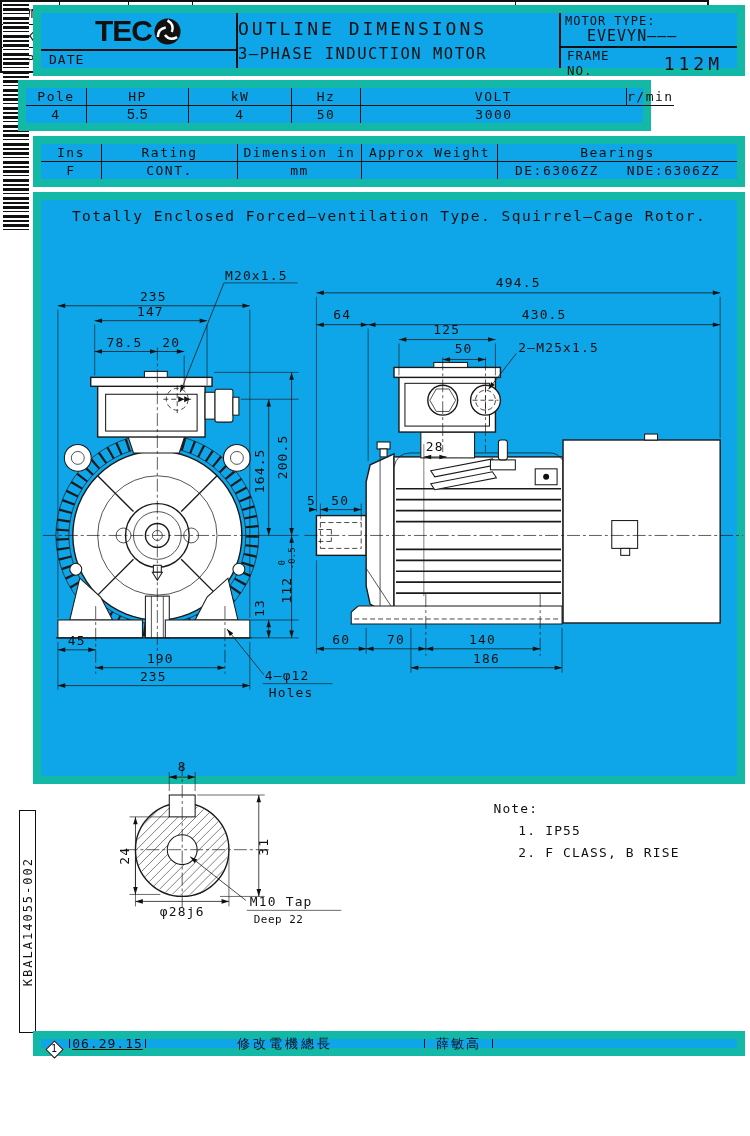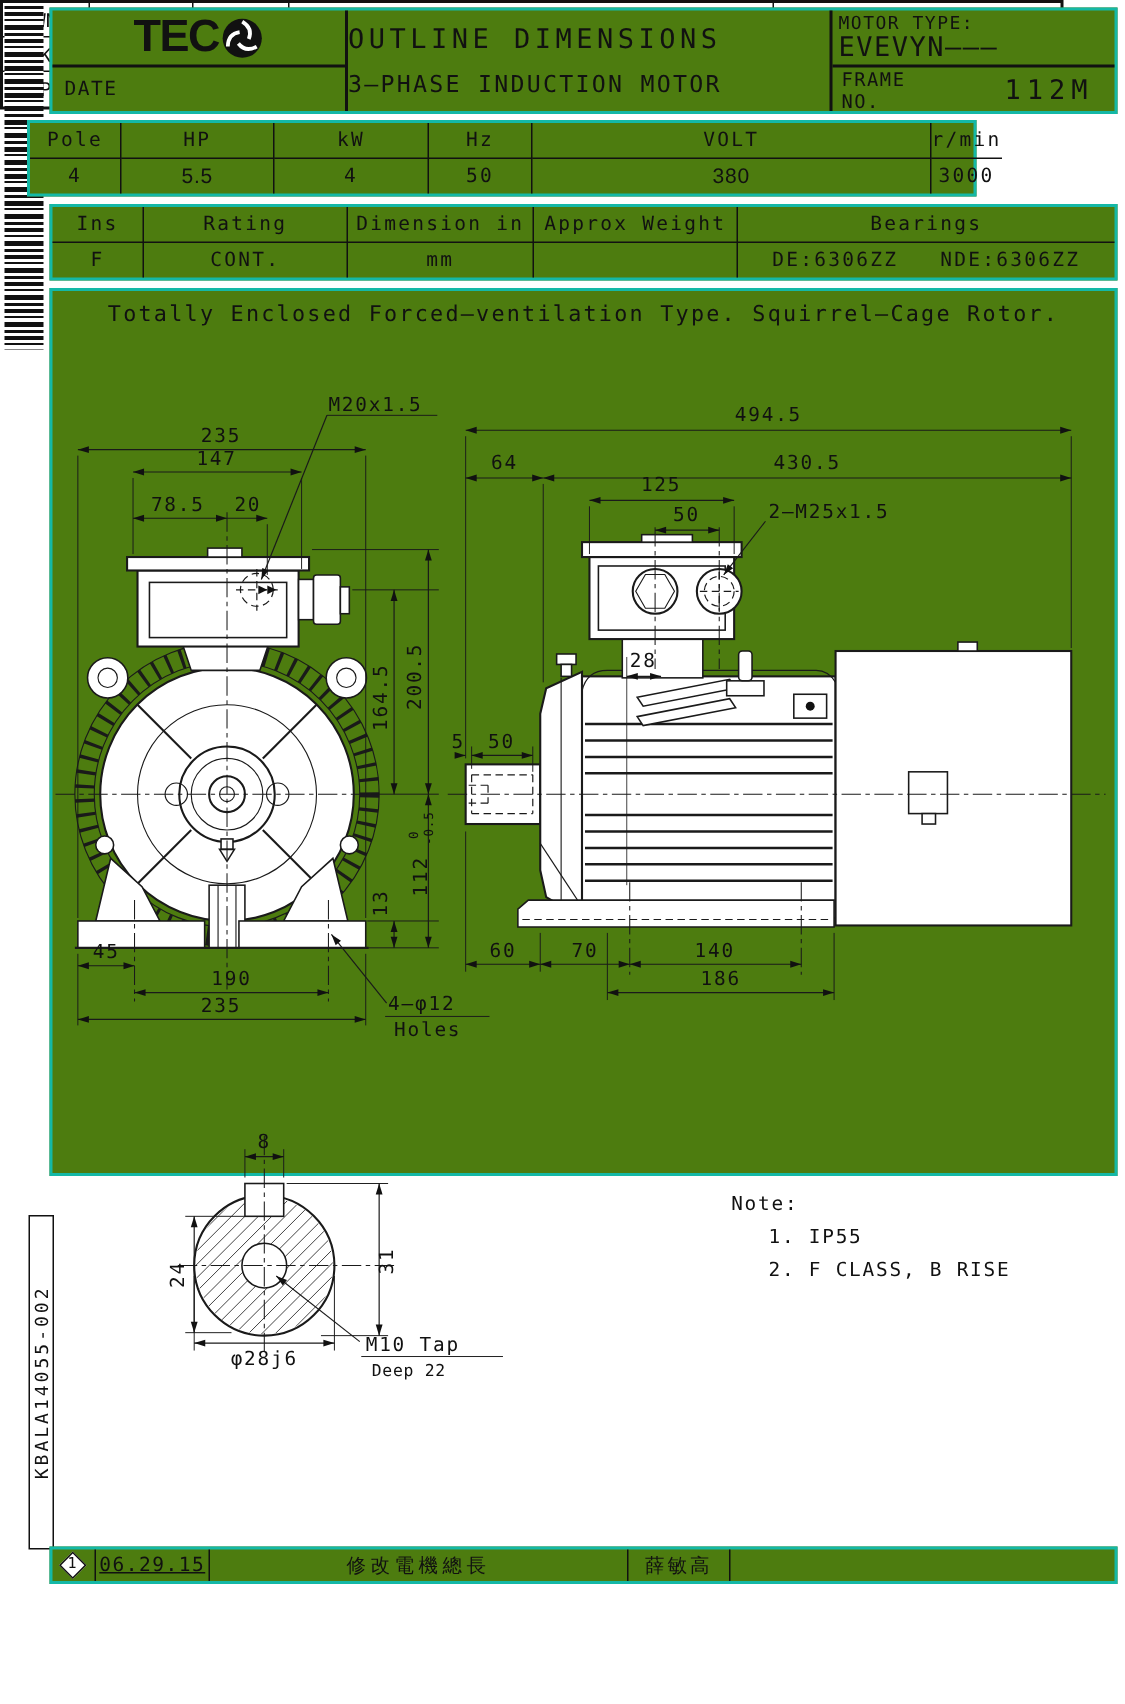--- a/index.html
+++ b/index.html
@@ -1,34 +1,34 @@
 <!DOCTYPE html>
 <html><head>
 <meta charset="utf-8">
 <style>
   html,body{margin:0;padding:0;background:#e8e8e8;}
   .page{position:relative;width:750px;height:1136px;background:#fff;color:#111;
         font-family:"DejaVu Sans Mono",monospace;overflow:hidden;}
   .page *{box-sizing:border-box;}
-  .box{position:absolute;border:2px solid #14b8a6;background:#4d7c0f;}
+  .box{position:absolute;border:8px solid #14b8a6;background:#0ea5e9;}
   .barcode{position:absolute;left:3px;top:4px;width:26px;height:229px;
     background:repeating-linear-gradient(180deg,#111 0 2px,#fff 2px 4px,#111 4px 7px,#fff 7px 9px,#111 9px 10px,#fff 10px 13px,#111 13px 16px,#fff 16px 18px);}
   
   .hdr{left:33px;top:5px;width:712px;height:71px;display:flex;}
   .hcol1{width:197px;border-right:2px solid #111;display:flex;flex-direction:column;}
   .logo-row{height:38px;border-bottom:2px solid #111;display:flex;align-items:center;justify-content:center;gap:1px;}
   .logo-txt{font-family:"Liberation Sans",sans-serif;font-weight:bold;font-size:30px;letter-spacing:-1px;line-height:1;}
   .date-row{flex:1;display:flex;align-items:center;padding-left:8px;font-size:13px;letter-spacing:1px;}
   .hcol2{width:323px;border-right:2px solid #111;display:flex;flex-direction:column;justify-content:space-evenly;}
   .title1{font-size:18px;letter-spacing:3px;}
   .title2{font-size:15.5px;letter-spacing:1.5px;}
   .hcol3{flex:1;display:flex;flex-direction:column;}
   .mt-row{height:38px;border-bottom:2px solid #111;padding:1px 4px;}
   .mt-label{font-size:12px;letter-spacing:1px;display:block;}
-  .mt-value{font-size:18px;letter-spacing:1px;display:block;margin-top:-1px;}
+  .mt-value{font-size:15px;letter-spacing:1px;display:block;margin-left:22px;margin-top:-1px;}
   .fn-row{flex:1;display:flex;align-items:center;padding:0 6px;justify-content:space-between;gap:38px;}
   .fn-label{font-size:12.5px;letter-spacing:1px;}
   .fn-value{font-size:18px;letter-spacing:4px;margin-right:8px;}
   
   .t1{left:18px;top:80px;width:633px;height:51px;display:grid;
       grid-template-columns:61px 102px 103px 69px 266px 1fr;grid-template-rows:1fr 1fr;}
   .t2{left:33px;top:136px;width:712px;height:51px;display:grid;
       grid-template-columns:61px 136px 124px 136px 1fr;grid-template-rows:1fr 1fr;}
   .cell{border-right:1.6px solid #111;border-bottom:1.6px solid #111;display:flex;
         align-items:center;justify-content:center;font-size:13px;letter-spacing:1.5px;white-space:pre;}
@@ -125,21 +125,20 @@
     <div class="cell">Pole</div>
     <div class="cell">HP</div>
     <div class="cell">kW</div>
     <div class="cell">Hz</div>
     <div class="cell">VOLT</div>
     <div class="cell last">r/min</div>
     <div class="cell vrow">4</div>
     <div class="cell vrow sans">5.5</div>
     <div class="cell vrow">4</div>
     <div class="cell vrow">50</div>
-    <div class="cell vrow sans">380</div>
     <div class="cell vrow last">3000</div>
   </div>
 
   <div class="box t2">
     <div class="cell">Ins</div>
     <div class="cell">Rating</div>
     <div class="cell">Dimension in</div>
     <div class="cell">Approx Weight</div>
     <div class="cell last">Bearings</div>
     <div class="cell vrow">F</div>

